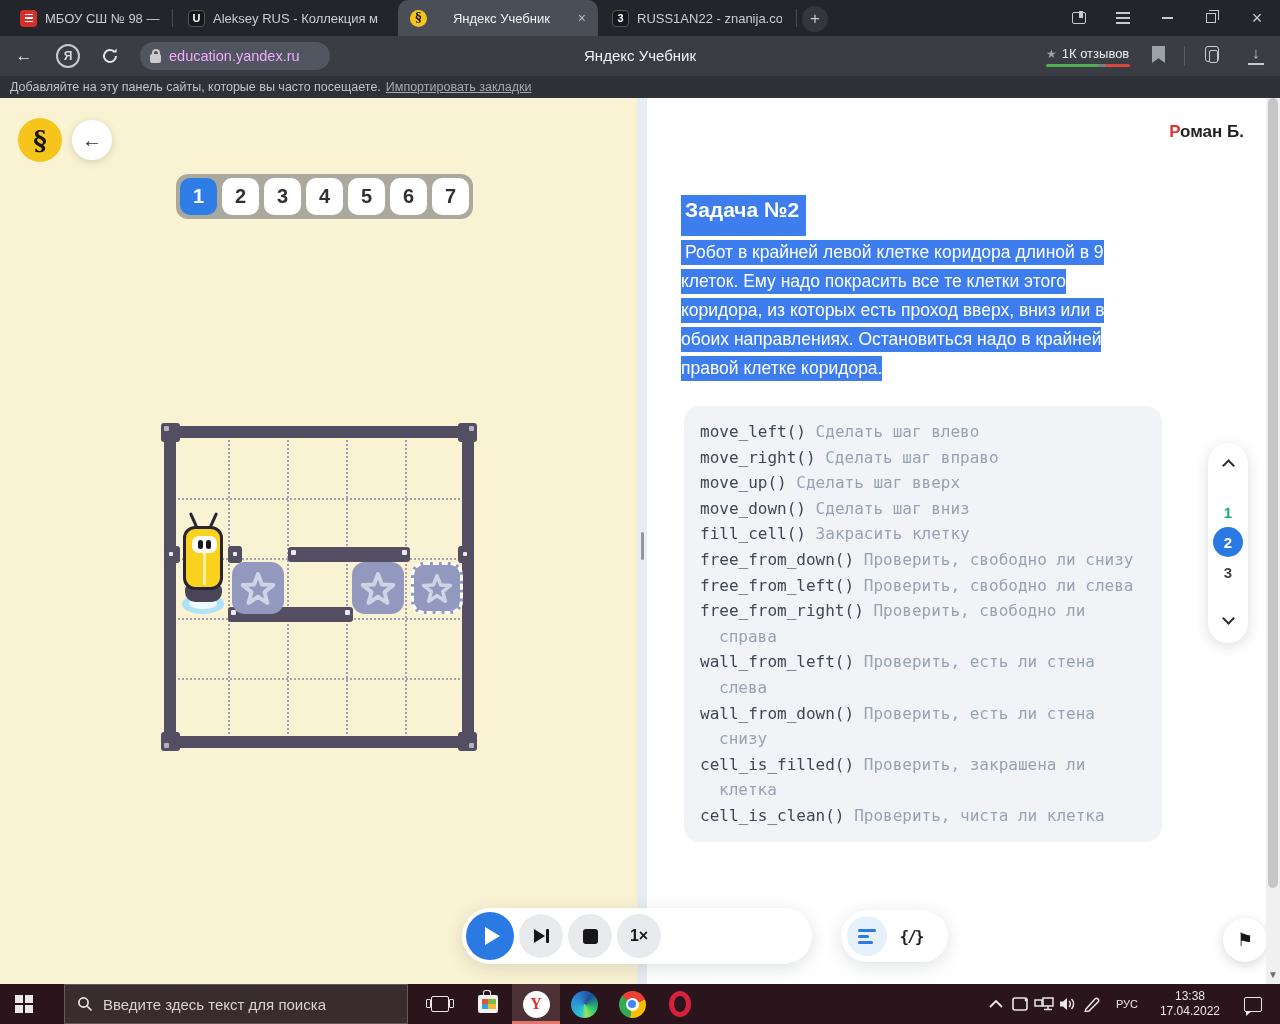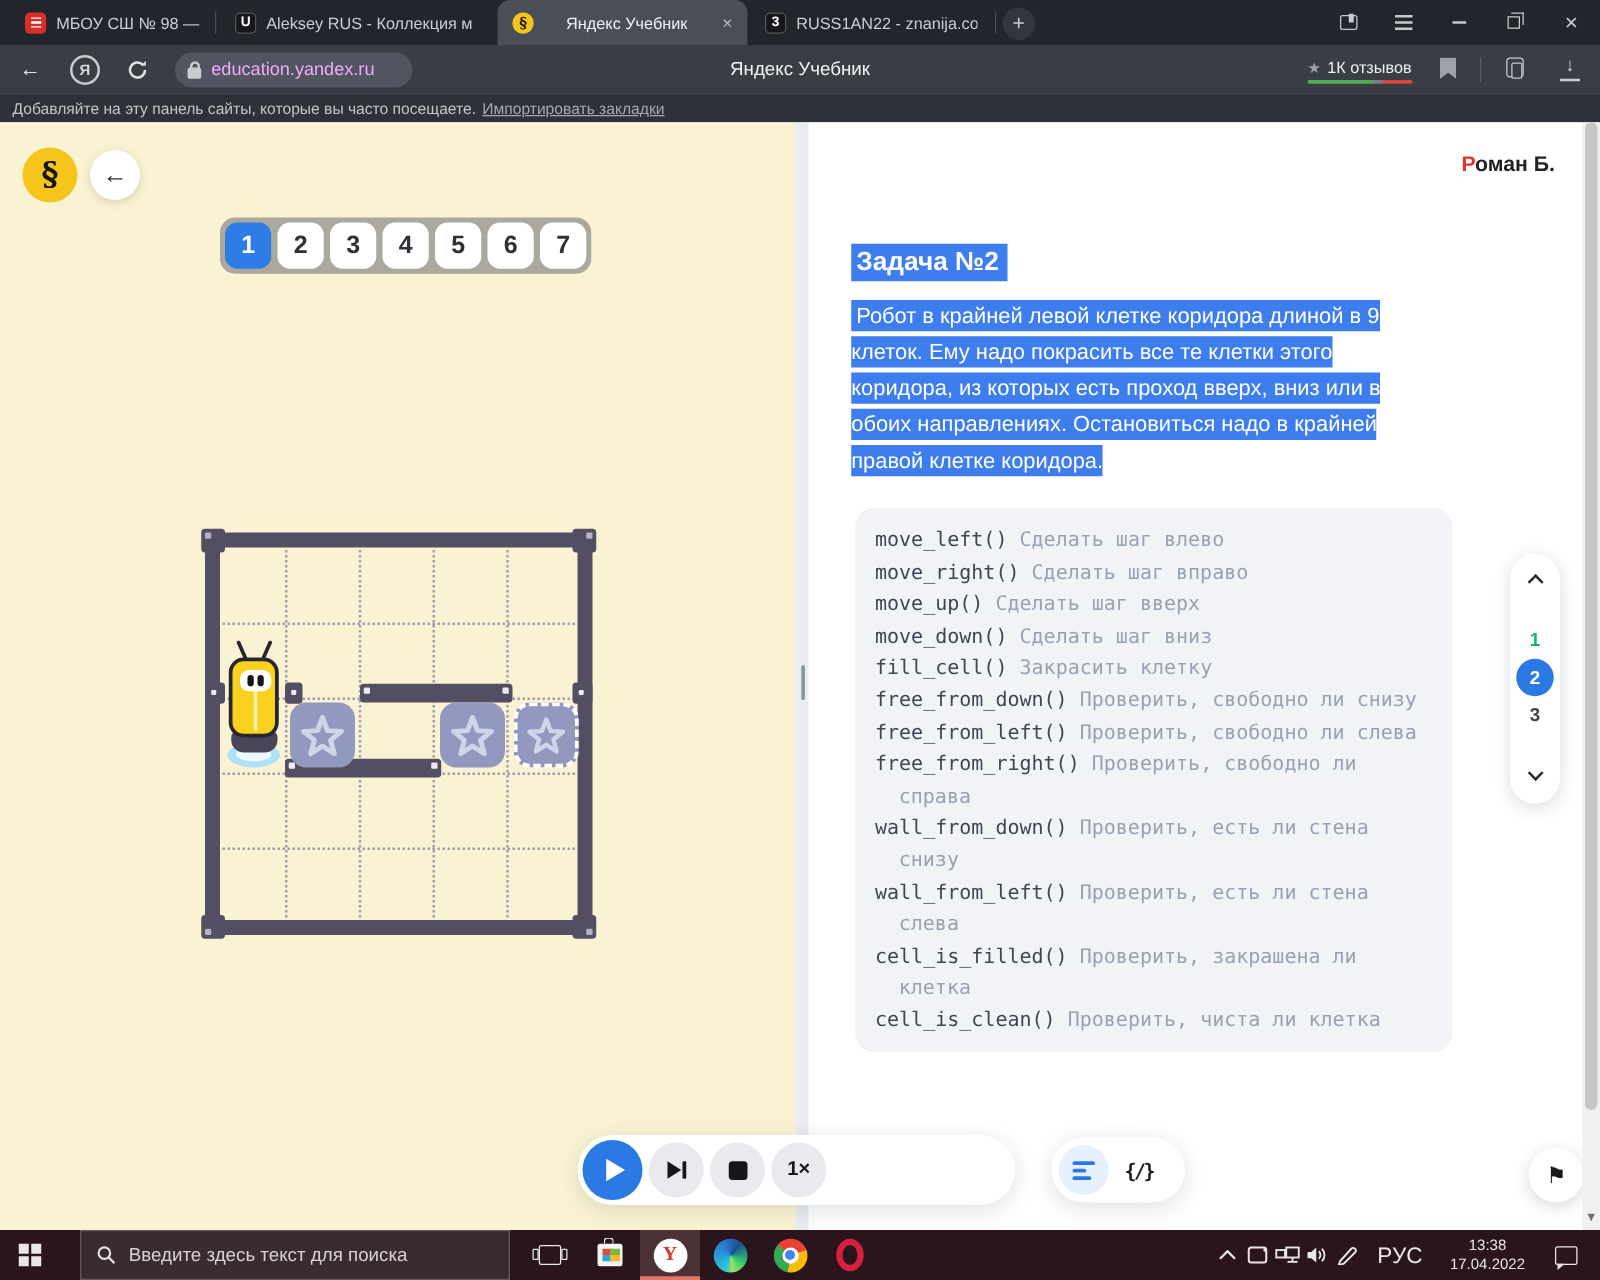--- a/index.html
+++ b/index.html
@@ -86,21 +86,21 @@
   .rb-stripe { position:absolute; left:17px; top:14px; width:3px; height:42px; background:#fcefa0; border-radius:2px; }
   .rb-face { position:absolute; left:6px; top:7px; width:25px; height:17px; background:#fff; border-radius:7px; }
   .rb-eye { position:absolute; top:4px; width:5px; height:9px; background:#17141c; border-radius:3px; }
   .rb-eye.l { left:6px; } .rb-eye.r { left:14px; }
 
   
   .right-panel { position:absolute; left:647px; top:0; width:619px; height:886px; background:#fff; }
   .username { position:absolute; right:36px; top:24px; font-size:17px; font-weight:600; color:#222; }
   .username b { color:#e3342b; font-weight:600; }
   .task-title { position:absolute; left:681px; top:100px; font-size:21px; font-weight:bold; }
-  .task-title span { background:#3d7dee; color:#fff; padding:3px 7px 4px 4px; }
+  .task-title span { background:#3d7dee; color:#fff; padding:3px 7px 15px 4px; }
   .task-desc { position:absolute; left:681px; top:140px; width:452px; font-size:17.5px; line-height:29px; }
   .task-desc span { background:#3d7dee; color:#fff; padding:2px 0 3px 4px; }
 
   .codeblock { position:absolute; left:684px; top:308px; width:478px; border-radius:16px; background:#f2f3f6; padding:13px 16px; font-family:"DejaVu Sans Mono","Liberation Mono",monospace; font-size:16px; line-height:25.6px; }
   .cl { padding-left:19px; text-indent:-19px; }
   .cl .fn { color:#3e4754; }
   .cl .ds { color:#97a2b5; }
 
   .pager { position:absolute; left:1208px; top:345px; width:40px; height:200px; border-radius:20px; background:#fff; box-shadow:0 3px 14px rgba(30,40,60,.16); display:flex; flex-direction:column; align-items:center; padding:14px 0; }
   .chev { width:9px; height:9px; border-right:2.6px solid #2b2b2b; border-bottom:2.6px solid #2b2b2b; }
@@ -151,21 +151,21 @@
   .store b i { position:static; border:none; border-radius:0; }
   .store b i:nth-child(1){background:#e44f3c;} .store b i:nth-child(2){background:#7db93f;} .store b i:nth-child(3){background:#2ea6dc;} .store b i:nth-child(4){background:#f5b835;}
   .ybrowser { width:27px; height:27px; border-radius:50%; background:#fff; display:flex; align-items:center; justify-content:center; color:#e0332c; font-weight:bold; font-size:16px; font-family:"Liberation Serif",serif; }
   .edge { width:27px; height:27px; border-radius:50%; background:conic-gradient(from 200deg,#2cc3d5,#2b7cd3 35%,#1d4f91 55%,#35d46a 80%,#9ee55c 92%,#2cc3d5); }
   .chrome { width:27px; height:27px; border-radius:50%; background:conic-gradient(from -50deg,#ea4335 0 120deg,#fbbc05 0 240deg,#34a853 0 360deg); position:relative; }
   .chrome i { position:absolute; left:7px; top:7px; width:13px; height:13px; border-radius:50%; background:#fff; }
   .chrome b { position:absolute; left:9.5px; top:9.5px; width:8px; height:8px; border-radius:50%; background:#4285f4; }
   .opera { width:22px; height:26px; border-radius:50%; border:5px solid #d6203c; }
   .tray { margin-left:auto; display:flex; align-items:center; height:40px; color:#e9e7e8; }
   .tr-ico { width:24px; height:40px; display:flex; align-items:center; justify-content:center; }
-  .tr-lang { font-size:18px; padding:0 12px; }
+  .tr-lang { font-size:11px; padding:0 12px; }
   .tr-clock { font-size:12px; text-align:center; line-height:15px; padding:0 10px; }
   .tr-note { width:18px; height:15px; border:1.7px solid #e9e7e8; border-radius:2px; position:relative; margin:0 18px 0 14px; }
   .tr-note i { position:absolute; left:1px; bottom:-5px; width:0; height:0; border-top:5px solid #e9e7e8; border-right:6px solid transparent; }
   svg.tico { display:block; }
 </style>
 </head>
 <body>
 
 <div class="screen">
 
@@ -362,22 +362,22 @@
 
     <div class="codeblock">
       <div class="cl"><span class="fn">move_left()</span> <span class="ds">Сделать шаг влево</span></div>
       <div class="cl"><span class="fn">move_right()</span> <span class="ds">Сделать шаг вправо</span></div>
       <div class="cl"><span class="fn">move_up()</span> <span class="ds">Сделать шаг вверх</span></div>
       <div class="cl"><span class="fn">move_down()</span> <span class="ds">Сделать шаг вниз</span></div>
       <div class="cl"><span class="fn">fill_cell()</span> <span class="ds">Закрасить клетку</span></div>
       <div class="cl"><span class="fn">free_from_down()</span> <span class="ds">Проверить, свободно ли снизу</span></div>
       <div class="cl"><span class="fn">free_from_left()</span> <span class="ds">Проверить, свободно ли слева</span></div>
       <div class="cl"><span class="fn">free_from_right()</span> <span class="ds">Проверить, свободно ли справа</span></div>
+      <div class="cl"><span class="fn">wall_from_left()</span> <span class="ds">Проверить, есть ли стена слева</span></div>
       <div class="cl"><span class="fn">wall_from_down()</span> <span class="ds">Проверить, есть ли стена снизу</span></div>
-      <div class="cl"><span class="fn">wall_from_left()</span> <span class="ds">Проверить, есть ли стена слева</span></div>
       <div class="cl"><span class="fn">cell_is_filled()</span> <span class="ds">Проверить, закрашена ли клетка</span></div>
       <div class="cl"><span class="fn">cell_is_clean()</span> <span class="ds">Проверить, чиста ли клетка</span></div>
     </div>
 
     <div class="pager">
       <div class="chev up"></div>
       <div class="pg-spacer"></div>
       <div class="pg-num done">1</div>
       <div class="pg-num cur">2</div>
       <div class="pg-num">3</div>

